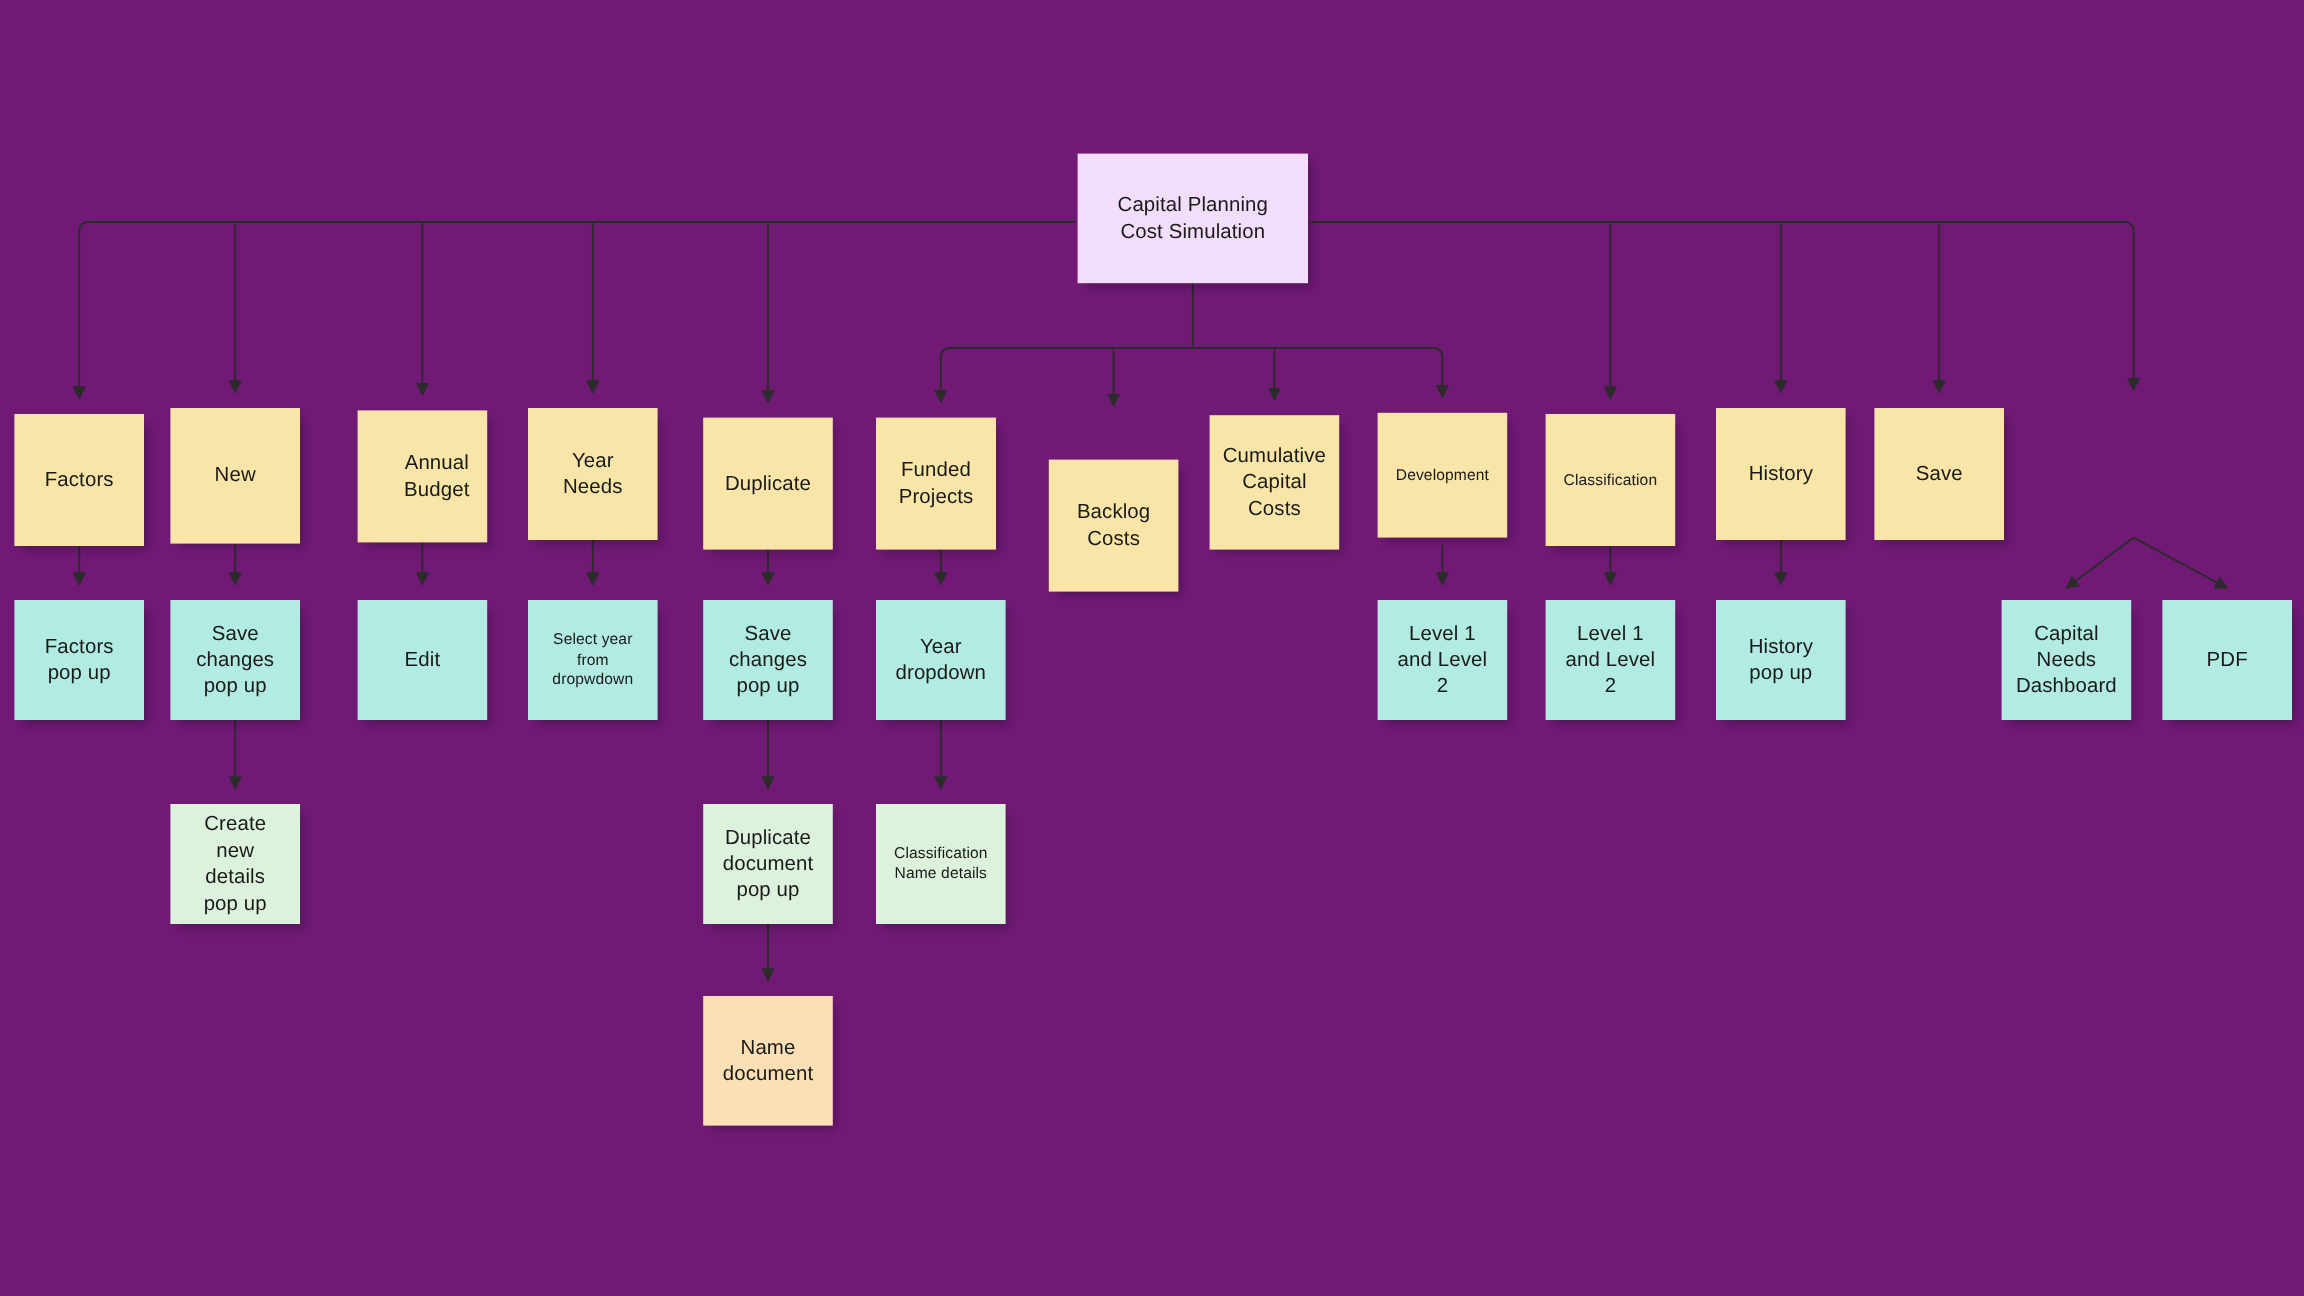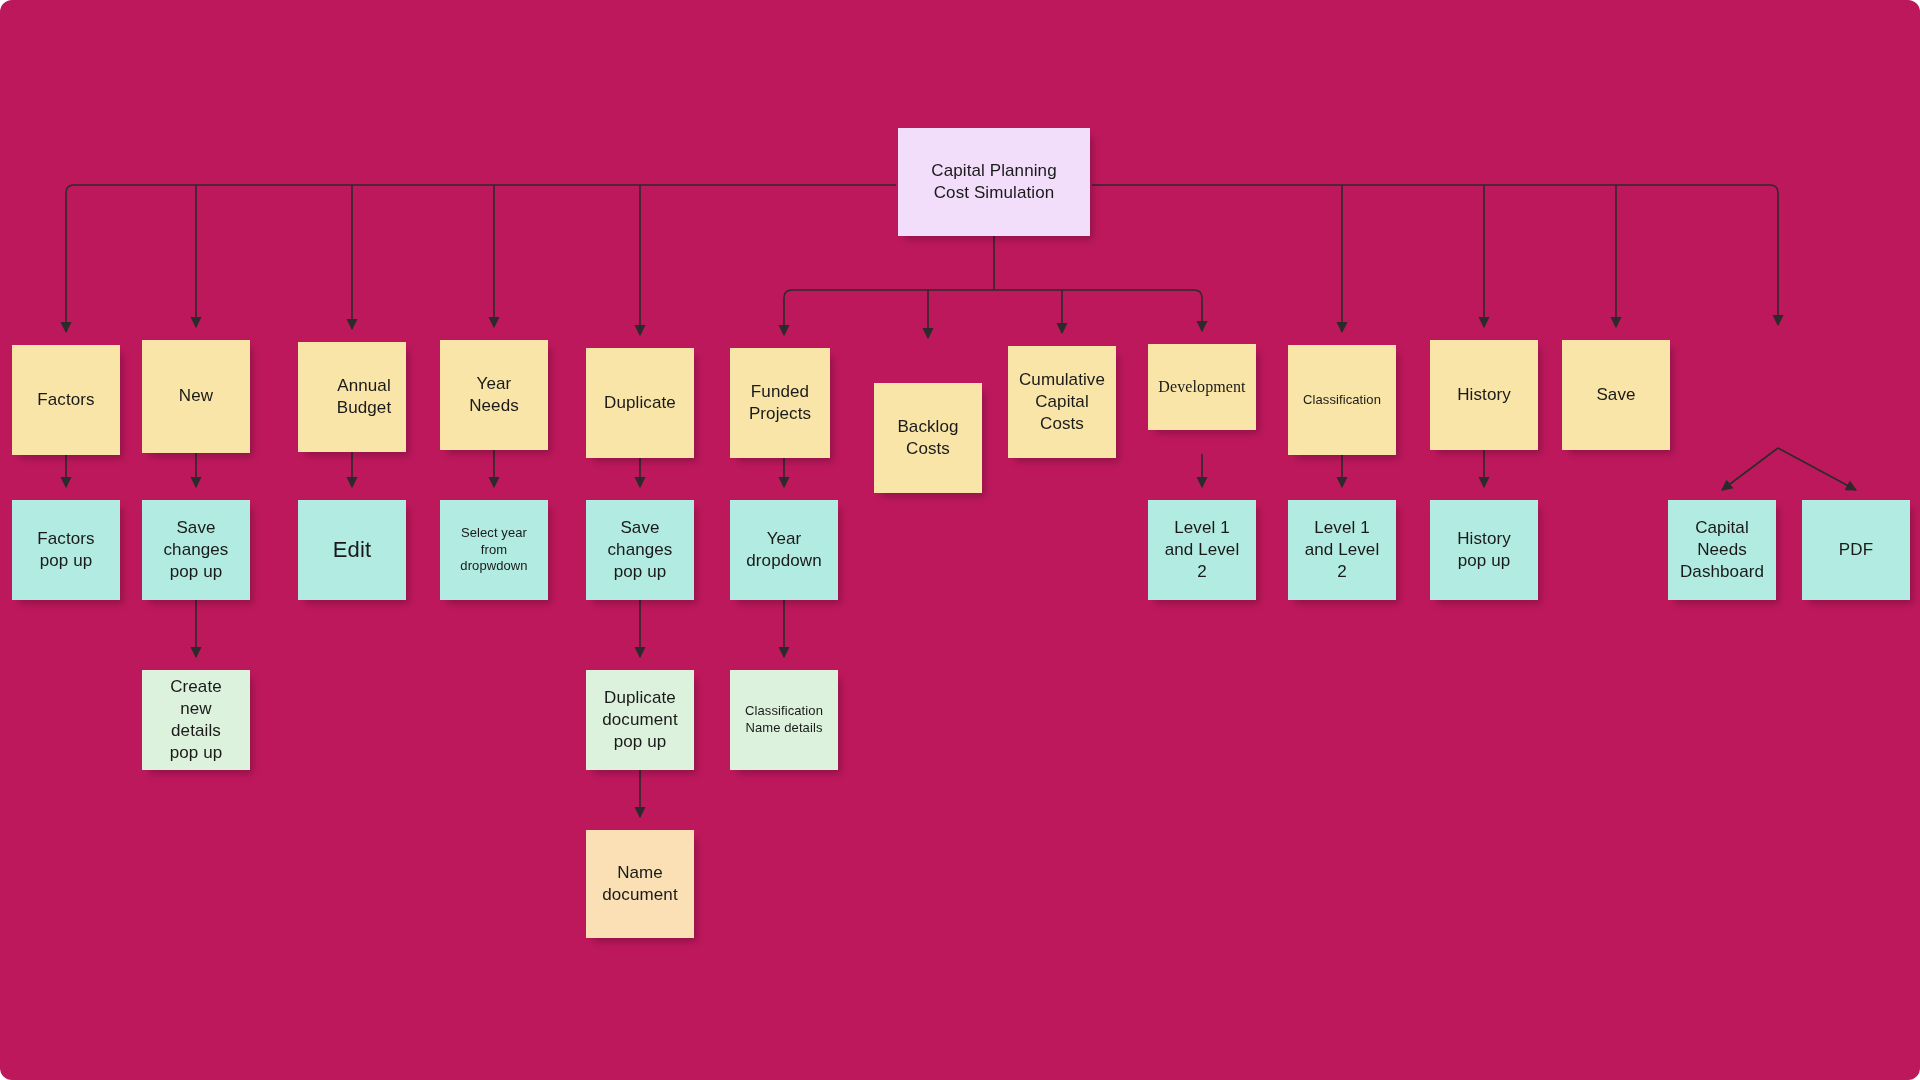--- a/index.html
+++ b/index.html
@@ -6,22 +6,21 @@
     margin: 0; padding: 0;
     width: 1920px; height: 1080px;
     background: #ffffff;
     overflow: hidden;
     font-family: "Liberation Sans", sans-serif;
   }
   #canvas {
     position: relative;
     width: 1920px;
     height: 1080px;
-    background: #be185d;
-    border-radius: 12px;
+    background: #701a75;
   }
   #wires {
     position: absolute;
     left: 0; top: 0;
     width: 1920px; height: 1080px;
     pointer-events: none;
   }
   .node {
     position: absolute;
     box-sizing: border-box;
@@ -97,30 +96,30 @@
     <div class="node n-yellow" style="left: 440px; top: 340px; width: 108px; height: 110px; font-size: 17px;"><span>Year
 Needs</span></div>
     <div class="node n-yellow" style="left: 586px; top: 348px; width: 108px; height: 110px; font-size: 17px;"><span>Duplicate</span></div>
     <div class="node n-yellow" style="left: 730px; top: 348px; width: 100px; height: 110px; font-size: 17px;"><span>Funded
 Projects</span></div>
     <div class="node n-yellow" style="left: 874px; top: 351px; width: 108px; height: 110px; font-size: 17px; margin-top: 32px;"><span>Backlog
 Costs</span></div>
     <div class="node n-yellow" style="left: 1008px; top: 346px; width: 108px; height: 112px; font-size: 17px;"><span>Cumulative
 Capital
 Costs</span></div>
-    <div class="node n-yellow" style="left: 1148px; top: 344px; width: 108px; height: 86px; font-size: 16px; font-family: Liberation Serif, serif;"><span>Development</span></div>
+    <div class="node n-yellow" style="left: 1148px; top: 344px; width: 108px; height: 104px; font-size: 13px;"><span>Development</span></div>
     <div class="node n-yellow" style="left: 1288px; top: 345px; width: 108px; height: 110px; font-size: 13px;"><span>Classification</span></div>
     <div class="node n-yellow" style="left: 1430px; top: 340px; width: 108px; height: 110px; font-size: 17px;"><span>History</span></div>
     <div class="node n-yellow" style="left: 1562px; top: 340px; width: 108px; height: 110px; font-size: 17px;"><span>Save</span></div>
     <div class="node n-teal" style="left: 12px; top: 500px; width: 108px; height: 100px; font-size: 17px;"><span>Factors
 pop up</span></div>
     <div class="node n-teal" style="left: 142px; top: 500px; width: 108px; height: 100px; font-size: 17px;"><span>Save
 changes
 pop up</span></div>
-    <div class="node n-teal" style="left: 298px; top: 500px; width: 108px; height: 100px; font-size: 22px;"><span>Edit</span></div>
+    <div class="node n-teal" style="left: 298px; top: 500px; width: 108px; height: 100px; font-size: 17px;"><span>Edit</span></div>
     <div class="node n-teal" style="left: 440px; top: 500px; width: 108px; height: 100px; font-size: 13px;"><span>Select year
 from
 dropwdown</span></div>
     <div class="node n-teal" style="left: 586px; top: 500px; width: 108px; height: 100px; font-size: 17px;"><span>Save
 changes
 pop up</span></div>
     <div class="node n-teal" style="left: 730px; top: 500px; width: 108px; height: 100px; font-size: 17px;"><span>Year
 dropdown</span></div>
     <div class="node n-teal" style="left: 1148px; top: 500px; width: 108px; height: 100px; font-size: 17px;"><span>Level 1
 and Level

